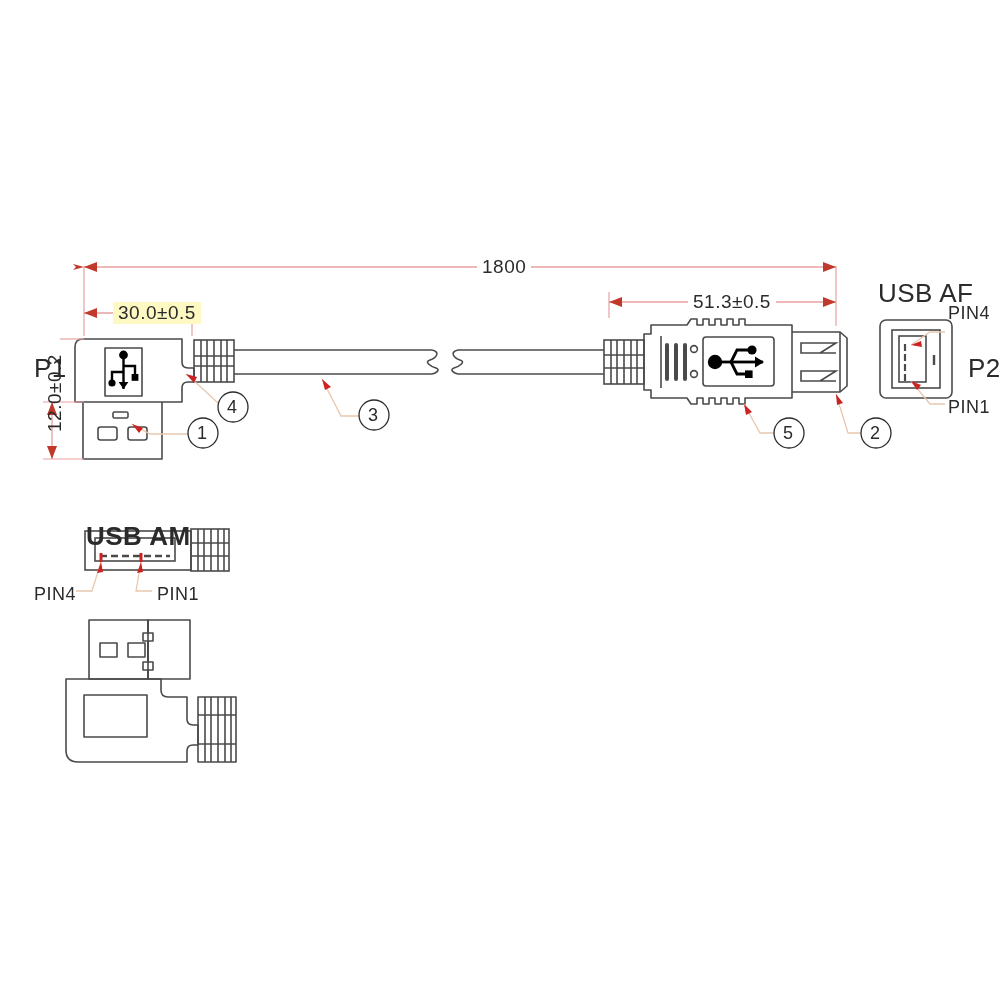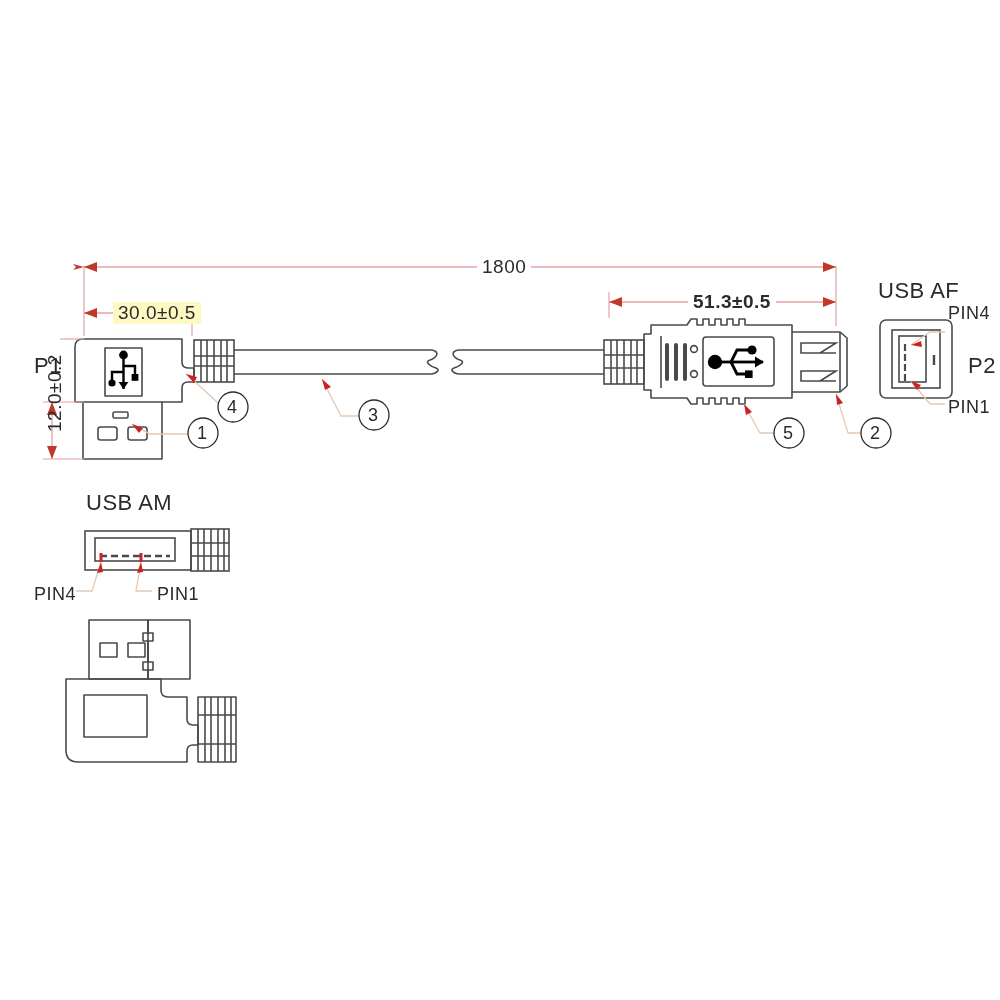--- a/index.html
+++ b/index.html
@@ -26,21 +26,21 @@
     width: 1000px;
     height: 1000px;
   }
   .txt {
     position: absolute;
     white-space: pre;
     font-family: "Liberation Sans", sans-serif;
     color: #2b2b2b;
     letter-spacing: 0.5px;
   }
-  .t-big    { font-size: 22px; }
+  .t-big    { font-size: 26px; }
   .t-dim    { font-size: 19px; }
   .t-pin    { font-size: 18px; }
   .t-num    { font-size: 18px; }
   .rot90 {
     transform-origin: left top;
     transform: rotate(-90deg);
   }
 </style>
 </head>
 <body>
@@ -317,27 +317,27 @@
     </g>
 
   </svg>
 
   <span class="txt t-big" style="left:18px;  top:353px;margin-left:16px;">P1</span>
 
   <span class="txt t-big" style="left:968px; top:353px;">P2</span>
 
   <span class="txt t-big" style="left:878px; top:278px;">USB AF</span>
 
-  <span class="txt t-big" style="left:86px;  top:490px;">USB AM</span>
+  <span class="txt t-big" style="left:86px;  top:521px;font-weight:bold;">USB AM</span>
 
   <span class="txt t-dim" style="left:477px; top:256px; background:#ffffff; padding:0 5px;">1800</span>
 
   <span class="txt t-dim" style="left:113px; top:302px; background:#fef9c3; padding:0 5px;">30.0±0.5</span>
 
-  <span class="txt t-dim" style="left:688px; top:291px; background:#ffffff; padding:0 5px;font-weight:bold;">51.3±0.5</span>
+  <span class="txt t-dim" style="left:688px; top:291px; background:#ffffff; padding:0 5px;">51.3±0.5</span>
 
   <span class="txt t-dim rot90" style="left:44px; top:432px;">12.0±0.2</span>
 
   <span class="txt t-pin" style="left:948px; top:303px;">PIN4</span>
 
   <span class="txt t-pin" style="left:948px; top:397px;">PIN1</span>
 
   <span class="txt t-pin" style="left:34px;  top:584px;">PIN4</span>
 
   <span class="txt t-pin" style="left:157px; top:584px;">PIN1</span>

